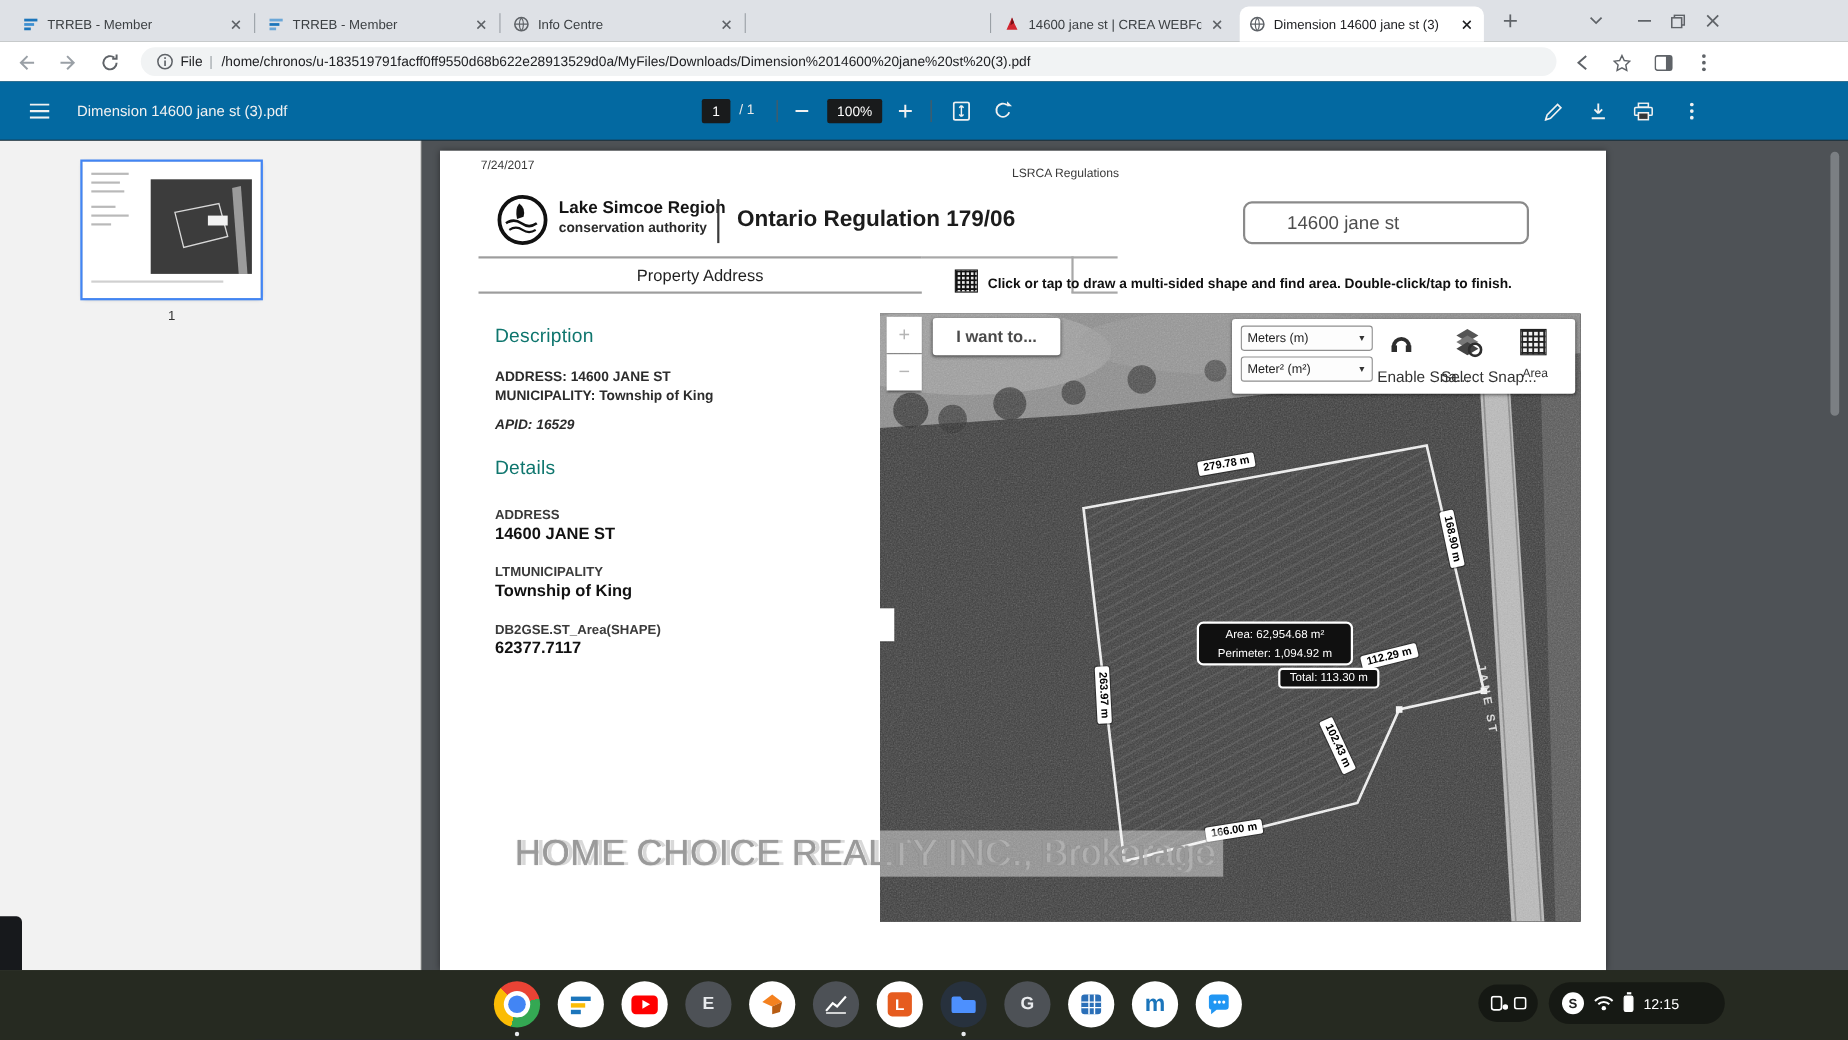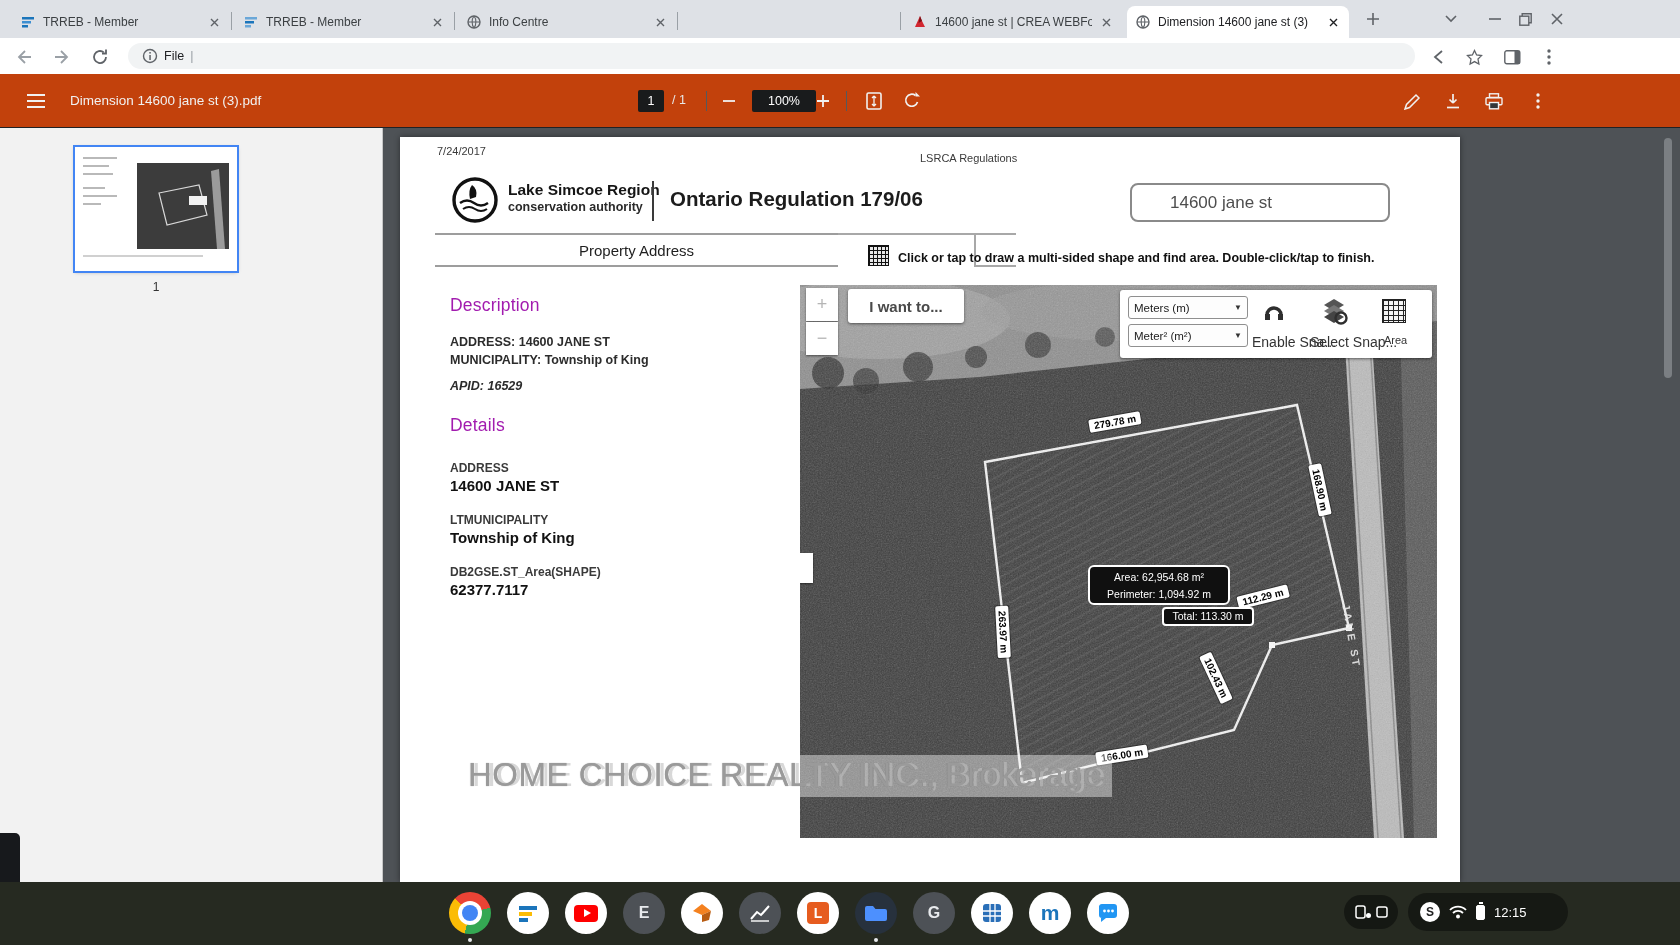--- a/index.html
+++ b/index.html
@@ -20,39 +20,39 @@
 
   
   #addrbar { left:0; top:38px; width:1680px; height:36px; background:#fff; }
   .navic { top:7px; width:24px; height:24px; display:flex; align-items:center; justify-content:center; }
   #omnibox { left:128px; top:5px; width:1287px; height:26px; background:#f1f3f4; border-radius:13px; display:flex; align-items:center; padding:0 14px; font-size:12.5px; color:#202124; }
   #omnibox .scheme { margin:0 6px; color:#202124; }
   #omnibox .sep { margin-right:8px; color:#9aa0a6; }
   #omnibox .path { white-space:nowrap; overflow:hidden; }
 
   
-  #pdfbar { left:0; top:74px; width:1680px; height:54px; background:#c2410c; box-shadow:0 -1px 0 #202225 inset, 0 1px 0 #26292c; color:#f1f1f1; }
+  #pdfbar { left:0; top:74px; width:1680px; height:54px; background:#0369a1; box-shadow:0 -1px 0 #202225 inset, 0 1px 0 #26292c; color:#f1f1f1; }
   #pdfbar .title { left:70px; top:19px; font-size:13.5px; color:#f1f1f1; }
   .darkbox { background:#191b1c; border-radius:2px; color:#fff; display:flex; align-items:center; justify-content:center; font-size:12.5px; }
   .bardiv { top:17px; width:1px; height:20px; background:#55595c; }
   .barbtn { display:flex; align-items:center; justify-content:center; }
 
   
   #viewer { left:383px; top:128px; width:1297px; height:754px; background:#4e5256; }
   #vscroll { left:1664px; top:138px; width:8px; height:240px; background:#7b7f83; border-radius:4px; }
   #sidebar { left:0; top:128px; width:383px; height:754px; background:#f2f2f2; box-shadow:-1px 0 0 #c7c7c7 inset; }
   #thumb { left:75px; top:19px; width:162px; height:124px; background:#fff; outline:2px solid #4285f4; box-shadow:0 1px 4px rgba(0,0,0,.35); }
   .tline { background:#b9b9b9; height:2px; }
   #thumbmap { left:62px; top:16px; width:92px; height:86px; background:#3c3c3c; }
   #thumbnum { left:75px; top:152px; width:162px; text-align:center; font-size:12px; color:#333; }
 
   
   #page { left:400px; top:137px; width:1060px; height:745px; background:#fff; box-shadow:0 0 6px rgba(0,0,0,.45); font-family:"Liberation Sans", sans-serif; }
   .doc-small { font-size:11px; color:#3a3a3a; }
-  .h-sec { font-size:17.5px; color:#a21caf; letter-spacing:.2px; }
+  .h-sec { font-size:17.5px; color:#0f766e; letter-spacing:.2px; }
   .body-ln { font-size:12.5px; color:#2c2c2c; font-weight:600; line-height:18px; }
   .dlab { font-size:12px; color:#3a3a3a; font-weight:700; }
   .dval { font-size:15px; color:#111; font-weight:700; }
   #addrbox { left:730px; top:46px; width:260px; height:39px; border:2px solid #8a8a8a; border-radius:8px; display:flex; align-items:center; padding-left:38px; font-size:17px; color:#4e4e4e; }
   #proptab { left:35px; top:96px; width:403px; height:34px; border-top:2px solid #9d9d9d; border-bottom:2px solid #9d9d9d; display:flex; align-items:center; justify-content:center; font-size:15px; color:#1f1f1f; }
   .connline { background:#a8a8a8; }
   #instr { left:498px; top:114px; width:480px; font-size:12.5px; font-weight:700; color:#101010; }
   #gridic { left:468px; top:108px; width:21px; height:21px; border:1px solid #111;
      background-image:linear-gradient(#111 1.5px, transparent 1.5px), linear-gradient(90deg,#111 1.5px, transparent 1.5px);
      background-size:4px 4px; background-color:#e8e8e8; }
@@ -223,20 +223,21 @@
         </svg>
       </div>
     <div id="omnibox" class="abs">
       <svg width="16" height="16">
           <circle cx="8" cy="8" r="6.5" fill="none" stroke="#5f6368" stroke-width="1.4"></circle>
           <rect x="7.3" y="7" width="1.5" height="5" fill="#5f6368"></rect>
           <rect x="7.3" y="4" width="1.5" height="1.6" fill="#5f6368"></rect>
         </svg>
       <span class="scheme">File</span>
       <span class="sep">|</span>
+      <span class="path">/home/chronos/u-183519791facff0ff9550d68b622e28913529d0a/MyFiles/Downloads/Dimension%2014600%20jane%20st%20(3).pdf</span>
     </div>
     <div class="navic abs" style="left:1427px;">
         <svg width="16" height="16">
           <path d="M11 2 L4 8 L11 14" fill="none" stroke="#5f6368" stroke-width="1.8"></path>
         </svg>
       </div>
     <div class="navic abs" style="left:1462px;">
         <svg width="17" height="17">
           <path d="M8.5 1.5 L10.6 6 L15.5 6.6 L12 10 L12.9 15 L8.5 12.6 L4.1 15 L5 10 L1.5 6.6 L6.4 6 Z" fill="none" stroke="#5f6368" stroke-width="1.3"></path>
         </svg>
@@ -264,21 +265,21 @@
       </div>
     <div class="title abs">Dimension 14600 jane st (3).pdf</div>
     <div class="darkbox abs" style="left:638px; top:16px; width:26px; height:22px;">1</div>
     <div class="abs" style="left:672px; top:19px; font-size:12.5px; color:#e8e8e8;">/ 1</div>
     <div class="bardiv abs" style="left:706px;"></div>
     <div class="barbtn abs" style="left:718px; top:16px; width:22px; height:22px;">
         <svg width="12" height="12">
           <path d="M0 6 H12" stroke="#f1f1f1" stroke-width="1.8"></path>
         </svg>
       </div>
-    <div class="darkbox abs" style="left:752px; top:16px; width:64px; height:22px;">100%</div>
+    <div class="darkbox abs" style="left:752px; top:16px; width:50px; height:22px;">100%</div>
     <div class="barbtn abs" style="left:812px; top:16px; width:22px; height:22px;">
         <svg width="12" height="12">
           <path d="M6 0 V12 M0 6 H12" stroke="#f1f1f1" stroke-width="1.8"></path>
         </svg>
       </div>
     <div class="bardiv abs" style="left:846px;"></div>
     <div class="barbtn abs" style="left:862px; top:15px; width:24px; height:24px;">
         <svg width="16" height="18">
           <rect x="1" y="1" width="14" height="16" rx="1.5" fill="none" stroke="#f1f1f1" stroke-width="1.6"></rect>
           <path d="M8 4 L8 14 M8 4 L6 6 M8 4 L10 6 M8 14 L6 12 M8 14 L10 12" stroke="#f1f1f1" stroke-width="1.3" fill="none"></path>

